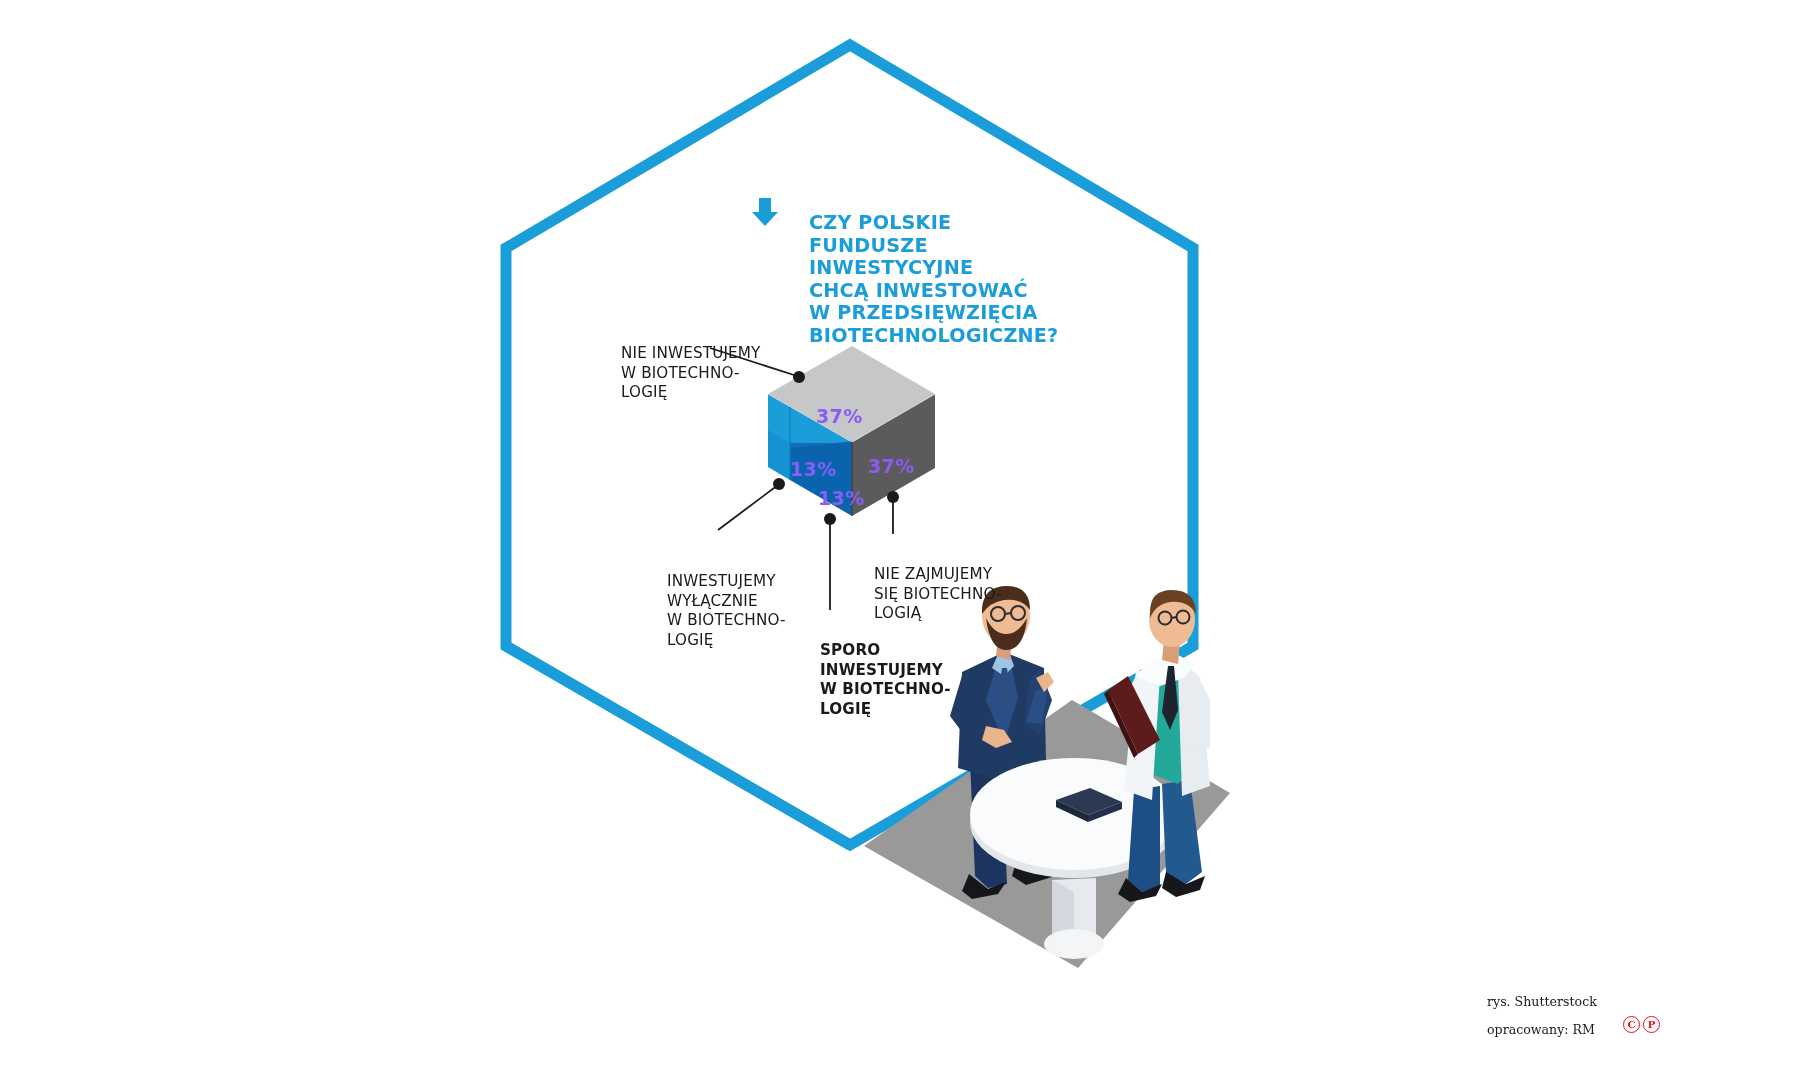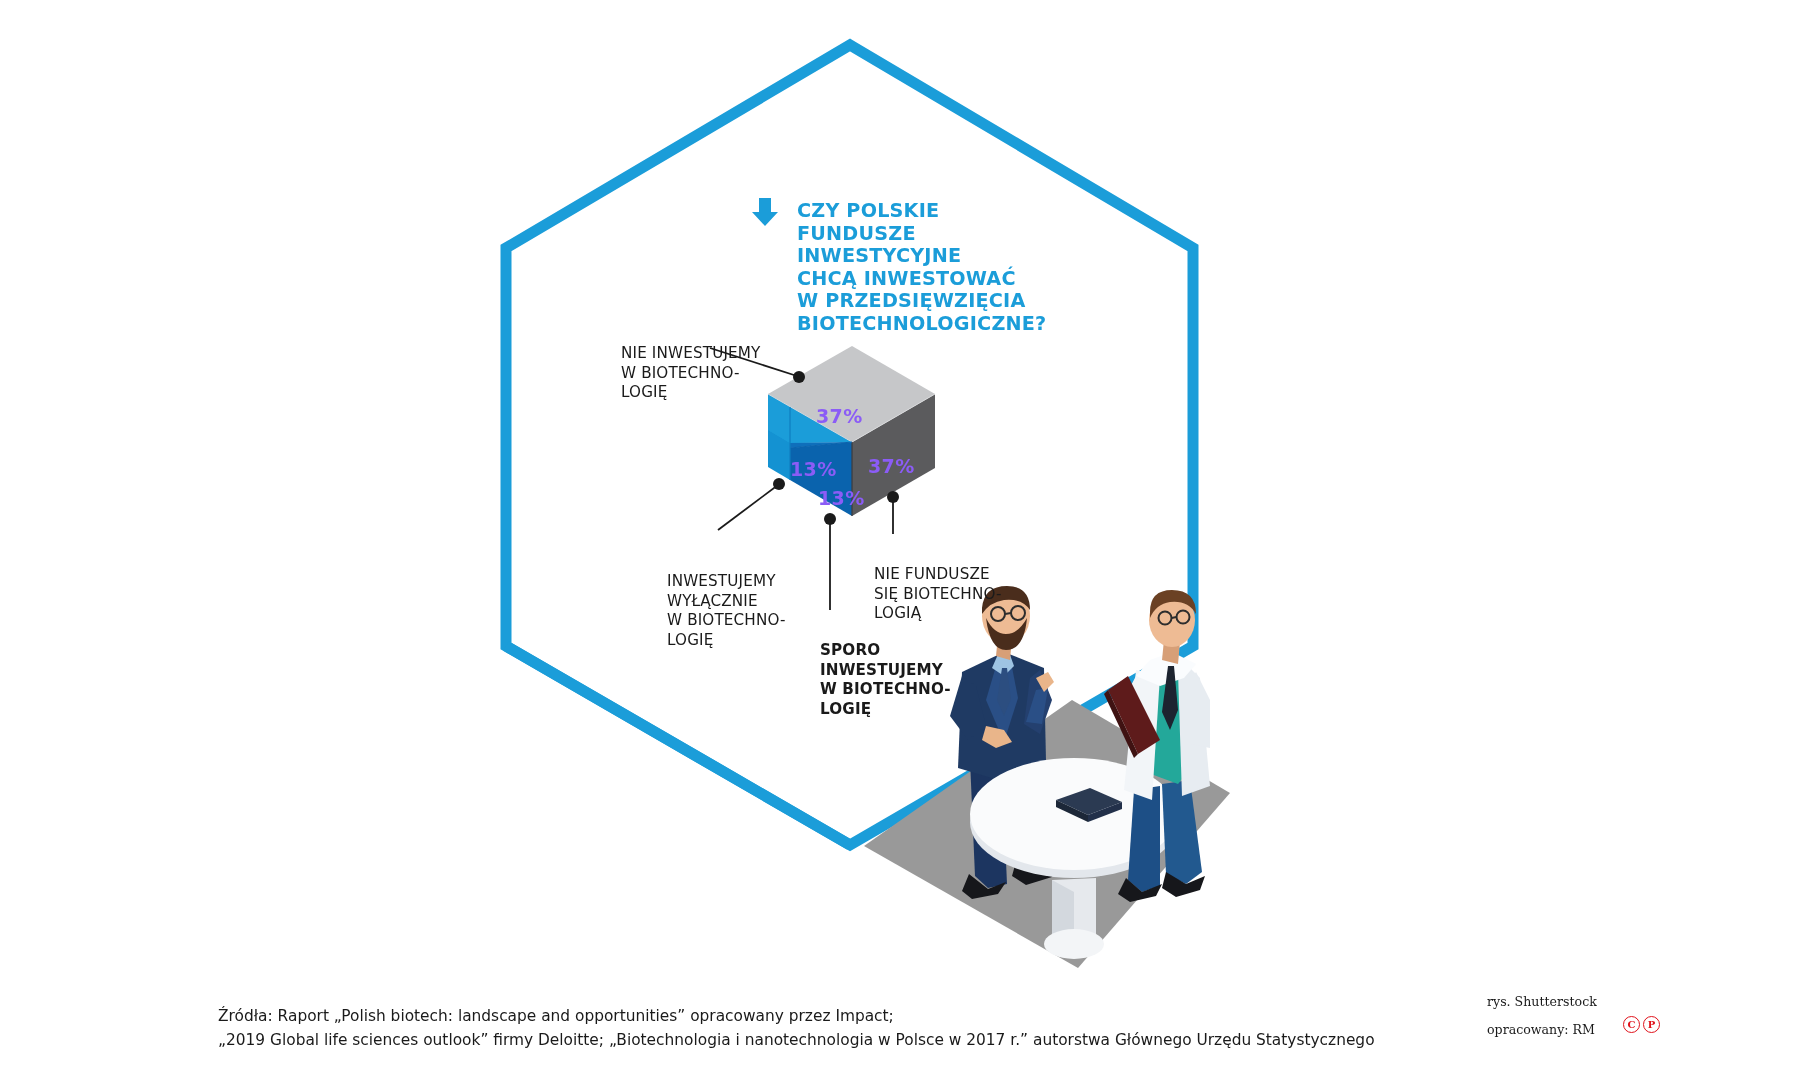--- a/index.html
+++ b/index.html
@@ -36,21 +36,21 @@
     width: 300px;
   }
   #title-text {
     font-family: "DejaVu Sans", sans-serif;
     font-weight: bold;
     font-size: 19.2px;
     line-height: 22.6px;
     letter-spacing: 0.2px;
     color: #1b9dd9;
     white-space: pre-line;
-    margin: 4px;
+    margin: 16px;
   }
   #title-arrow {
     position: absolute;
     left: 748px;
     top: 196px;
     width: 34px;
     height: 34px;
   }
 
   
@@ -300,26 +300,24 @@
 W BIOTECHNO-
 LOGIĘ</div>
   <div class="callout" id="label-inwestujemy-wylacznie">INWESTUJEMY
 WYŁĄCZNIE
 W BIOTECHNO-
 LOGIĘ</div>
   <div class="callout" id="label-sporo">SPORO
 INWESTUJEMY
 W BIOTECHNO-
 LOGIĘ</div>
-  <div class="callout" id="label-nie-zajmujemy">NIE FUNDUSZE
+  <div class="callout" id="label-nie-zajmujemy">NIE ZAJMUJEMY
 SIĘ BIOTECHNO-
 LOGIĄ</div>
 
-  <div id="source-note">Źródła: Raport „Polish biotech: landscape and opportunities” opracowany przez Impact;
-„2019 Global life sciences outlook” firmy Deloitte; „Biotechnologia i nanotechnologia w Polsce w 2017 r.” autorstwa Głównego Urzędu Statystycznego</div>
 
   <div id="credits">
     <div class="row">
       <span>rys. Shutterstock</span>
     </div>
     <div class="row">
       <span>opracowany: RM</span>
       <span class="cmark-wrap">
         <span class="cmark">C</span>
         <span class="cmark">P</span>

